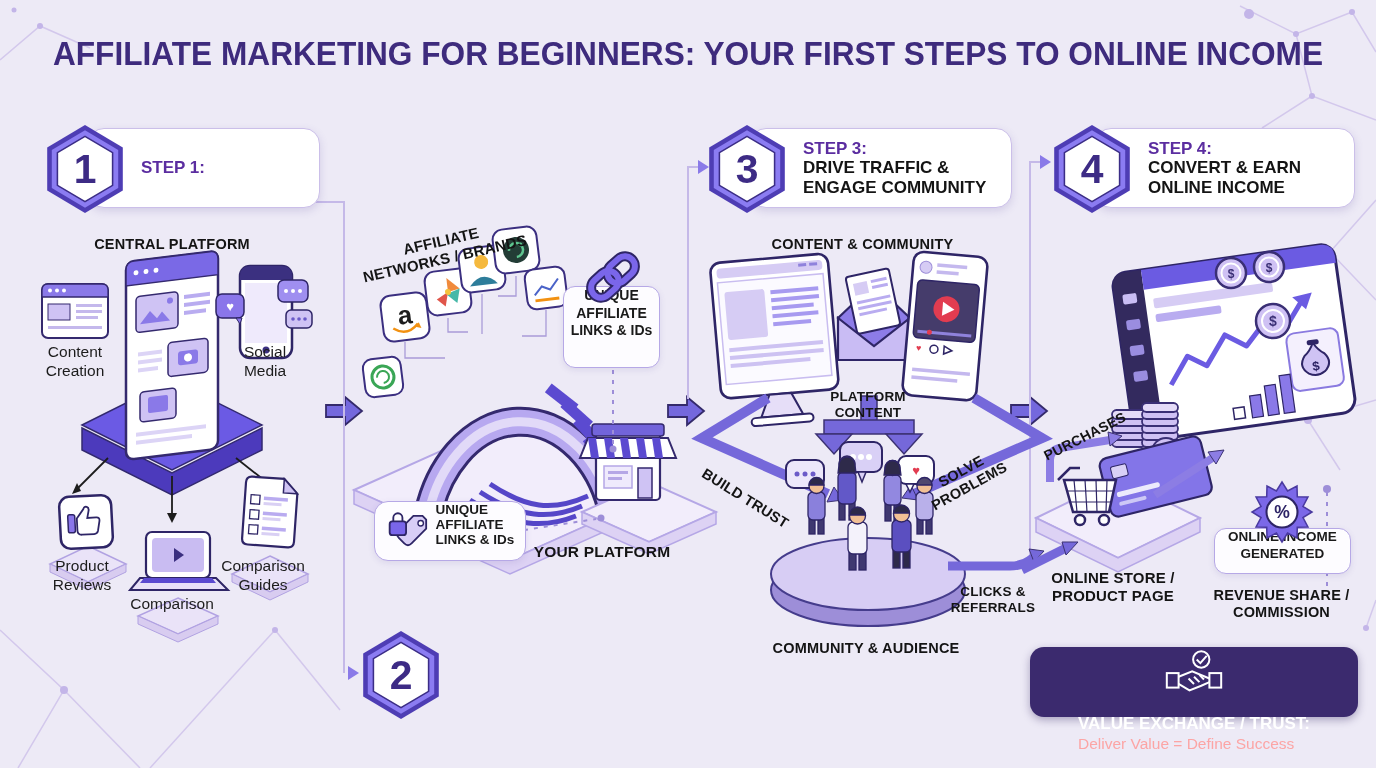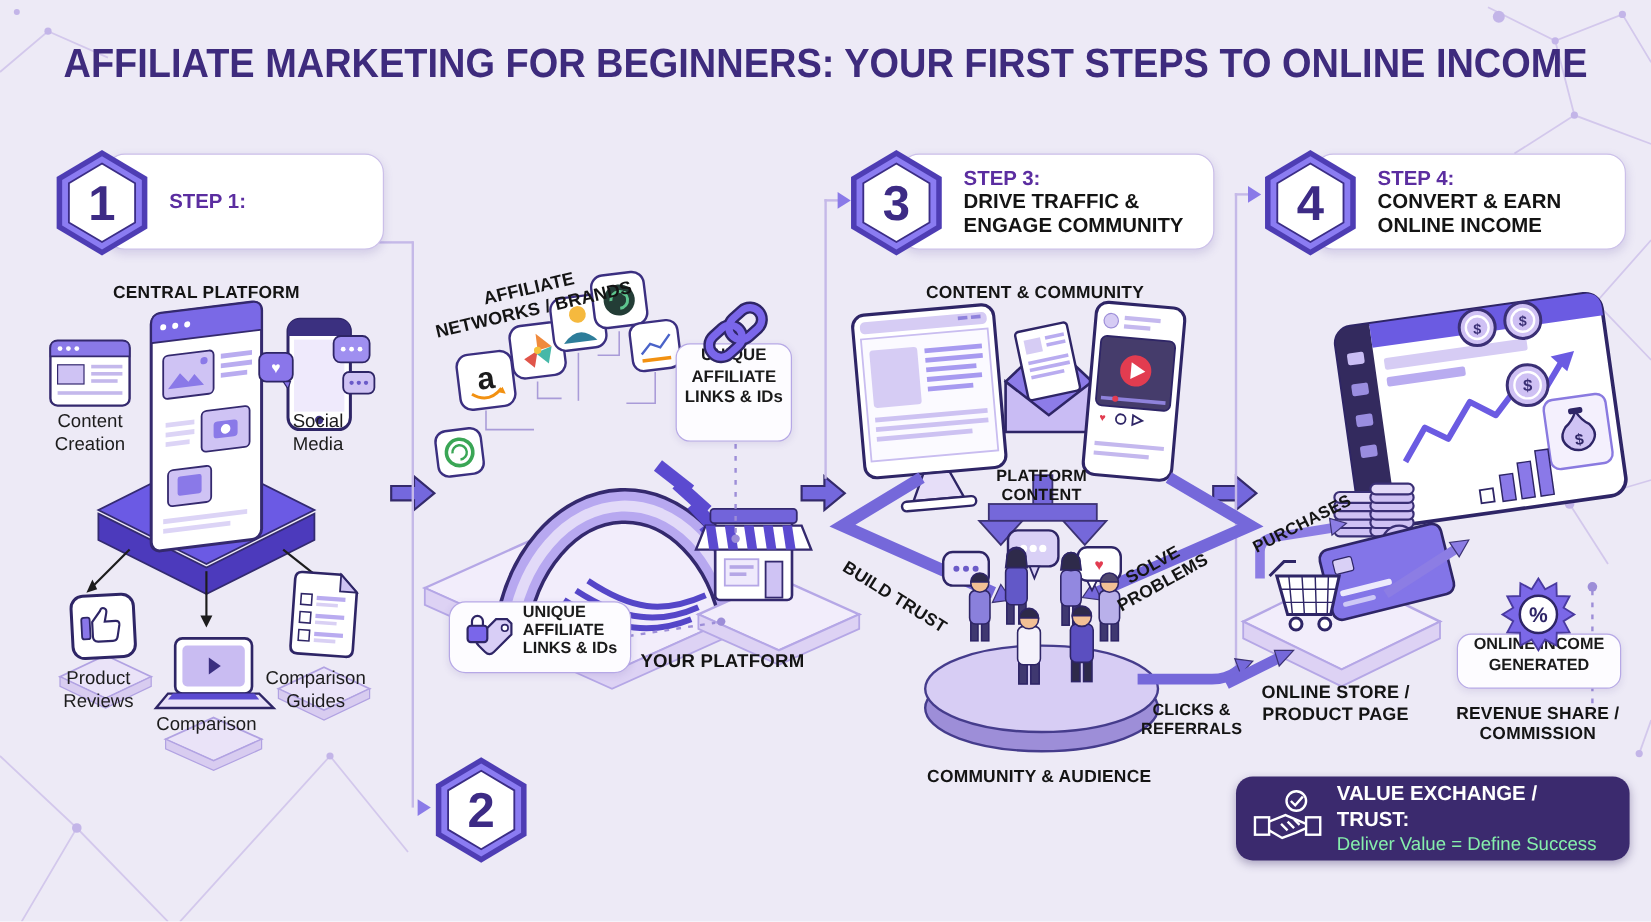--- a/index.html
+++ b/index.html
@@ -20,23 +20,23 @@
   .hex{position:absolute;left:0;top:0;width:82px;height:94px;z-index:6;}
   .vline{position:absolute;width:2px;background:#c5b9e8;z-index:1;}
   .hline{position:absolute;height:2px;background:#c5b9e8;z-index:1;}
   .charr{position:absolute;width:0;height:0;border-top:7px solid transparent;border-bottom:7px solid transparent;
     border-left:11px solid #8a7ae8;z-index:2;}
   .whitebox{position:absolute;background:#fdfcff;border:1.5px solid #b6a8e6;border-radius:12px;
     box-shadow:0 2px 6px rgba(90,70,160,.12);display:flex;justify-content:center;
     text-align:center;font-weight:bold;white-space:pre-line;z-index:4;box-sizing:border-box;}
   .footerbox{position:absolute;left:1030px;top:647px;width:328px;height:70px;background:#3b2a6e;
     border-radius:14px;display:flex;align-items:center;gap:12px;padding:0 14px;box-sizing:border-box;z-index:4;
-    box-shadow:0 3px 8px rgba(40,25,90,.35);}
+    box-shadow:0 3px 8px rgba(40,25,90,.35);flex-direction:column;}
   .ftitle{font-size:17px;font-weight:bold;color:#ffffff;line-height:1.25;}
-  .fsub{font-size:15.5px;color:#86efac;line-height:1.25;}
+  .fsub{font-size:15.5px;color:#fca5a5;line-height:1.25;}
   svg{position:absolute;overflow:visible;}
   svg text{font-family:"Liberation Sans",sans-serif;}
 </style>
 </head>
 <body>
 
 <div class="canvas">
 
   <svg style="left:0;top:0;width:1376px;height:768px;z-index:0" viewBox="0 0 1376 768">
     <g stroke="#d3c8ec" stroke-width="1.5" fill="none">

